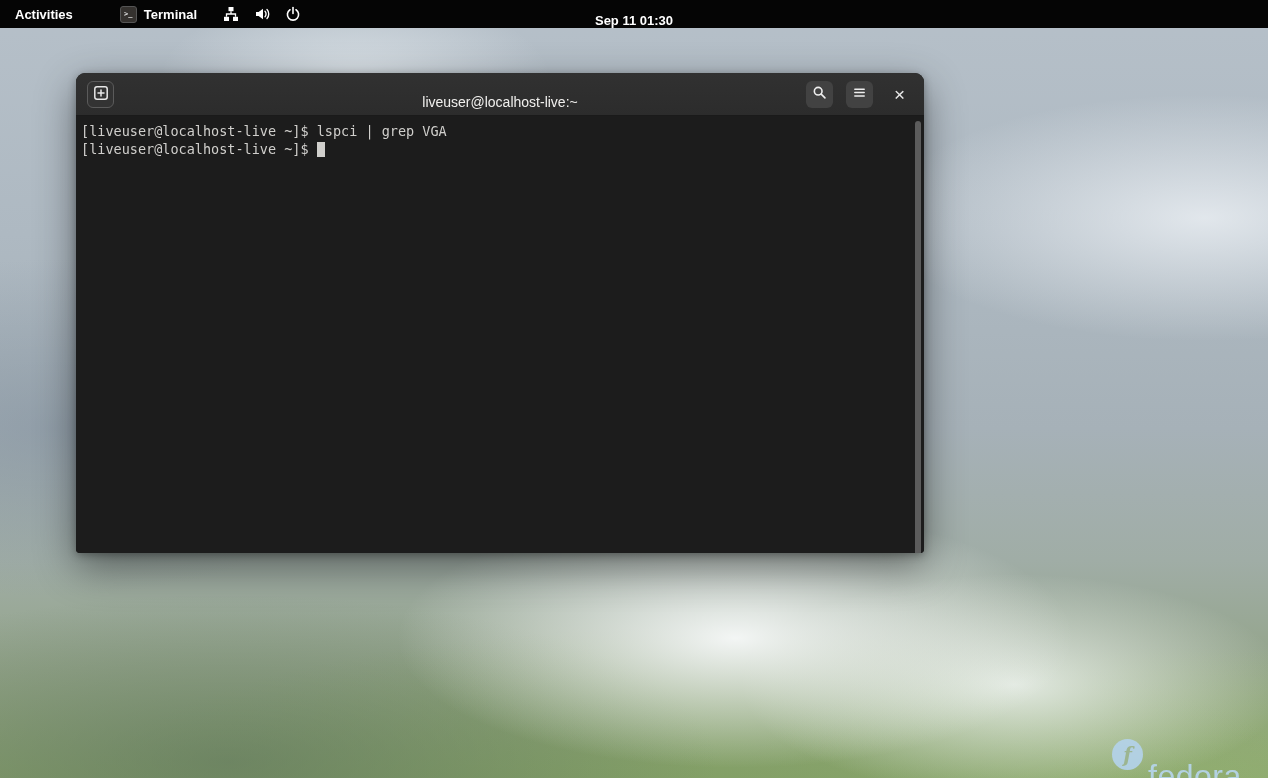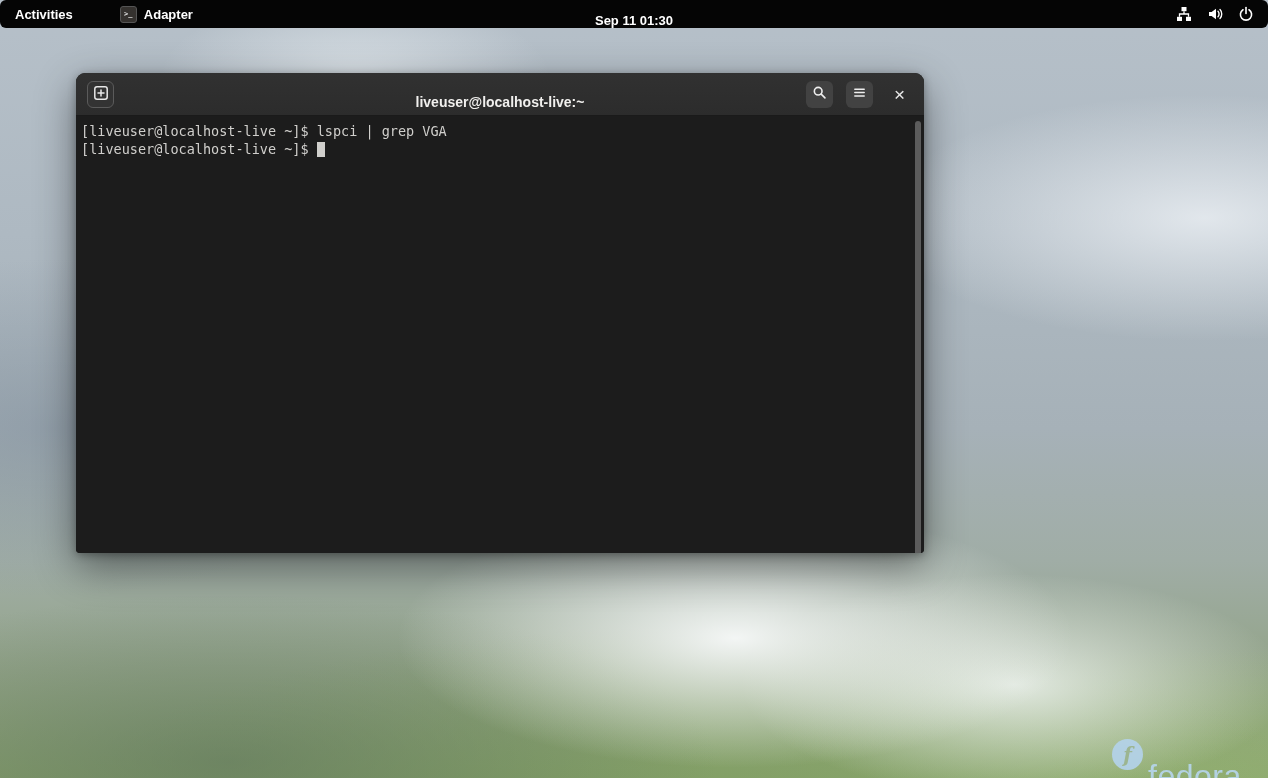--- a/index.html
+++ b/index.html
@@ -17,22 +17,22 @@
       radial-gradient(ellipse 700px 240px at 18% 98%, rgba(88,110,88,0.55) 0%, rgba(88,110,88,0) 70%),
       radial-gradient(ellipse 900px 260px at 55% 104%, rgba(130,160,100,0.85) 0%, rgba(130,160,100,0) 70%),
       radial-gradient(ellipse 620px 210px at 92% 102%, rgba(152,182,116,0.8) 0%, rgba(152,182,116,0) 70%),
       linear-gradient(180deg, #b6c0c9 0%, #aeb9c2 30%, #a6b1b8 55%, #a0ada6 72%, #93a489 86%, #87a06d 100%);
   }
 
   
   .topbar {
     position:absolute; top:0; left:0; width:100%; height:28px;
     background:#050505; color:#fff;
-    display:flex; align-items:center; justify-content:space-between;
-    font-size:13px; font-weight:700;border-radius:6px;
+    display:flex; align-items:center; justify-content:flex-start;
+    font-size:13px; font-weight:700;
   }
   .tb-left { display:flex; align-items:center; height:100%; }
   .tb-activities { padding:0 15px; height:100%; display:flex; align-items:center; cursor:pointer; }
   .tb-app { display:flex; align-items:center; gap:7px; padding:0 12px; height:100%; margin-left:20px; cursor:pointer; }
   .tb-app-icon {
     width:17px; height:17px; background:#35322f; border:1px solid #555;
     border-radius:3px; color:#e6e6e6;
     font-family:"DejaVu Sans Mono", monospace; font-size:7px; font-weight:700;
     display:flex; align-items:center; justify-content:center;
   }
@@ -47,21 +47,21 @@
     box-shadow:0 14px 40px rgba(0,0,0,0.45), 0 2px 8px rgba(0,0,0,0.3);
     background:#1c1c1c;
   }
   .headerbar {
     height:43px; background:linear-gradient(180deg,#313131,#2c2c2c);
     border-bottom:1px solid #1a1a1a;
     display:flex; align-items:center; position:relative; padding:0 11px;
   }
   .hb-title {
     position:absolute; left:50%; transform:translateX(-50%);
-    color:#f1f0ee; font-weight:700; font-size:14px; white-space:nowrap;margin-top:15px;
+    color:#f1f0ee; font-weight:400; font-size:14px; white-space:nowrap;margin-top:15px;
   }
   .hb-btn {
     width:27px; height:27px; border-radius:6px; border:none; cursor:pointer;
     display:flex; align-items:center; justify-content:center;
     background:transparent; color:#eee;
   }
   .hb-btn.outline { background:#333333; border:1px solid #5b5b5b; }
   .hb-btn.filled  { background:#424242; }
   .hb-right { margin-left:auto; display:flex; align-items:center; gap:13px; }
   .hb-btn.close { font-size:19px; line-height:1; color:#e8e8e8; background:transparent; }
@@ -103,21 +103,21 @@
 </head>
 <body>
 
 <div class="desktop">
 
   <div class="topbar">
     <div class="tb-left">
       <div class="tb-activities">Activities</div>
       <div class="tb-app">
         <span class="tb-app-icon">&gt;_</span>
-        <span>Adapter</span>
+        <span>Terminal</span>
       </div>
     </div>
     <div class="tb-clock">Sep 11 01:30</div>
     <div class="tb-right">
       <span>
         <svg width="16" height="16" viewBox="0 0 16 16">
           <rect x="5.5" y="1" width="5" height="4.2" fill="#ffffff"></rect>
           <rect x="1" y="10.8" width="5" height="4.2" fill="#ffffff"></rect>
           <rect x="10" y="10.8" width="5" height="4.2" fill="#ffffff"></rect>
           <path d="M8 5.2v2.8 M3.5 10.8V8h9v2.8" stroke="#ffffff" fill="none" stroke-width="1.3"></path>

